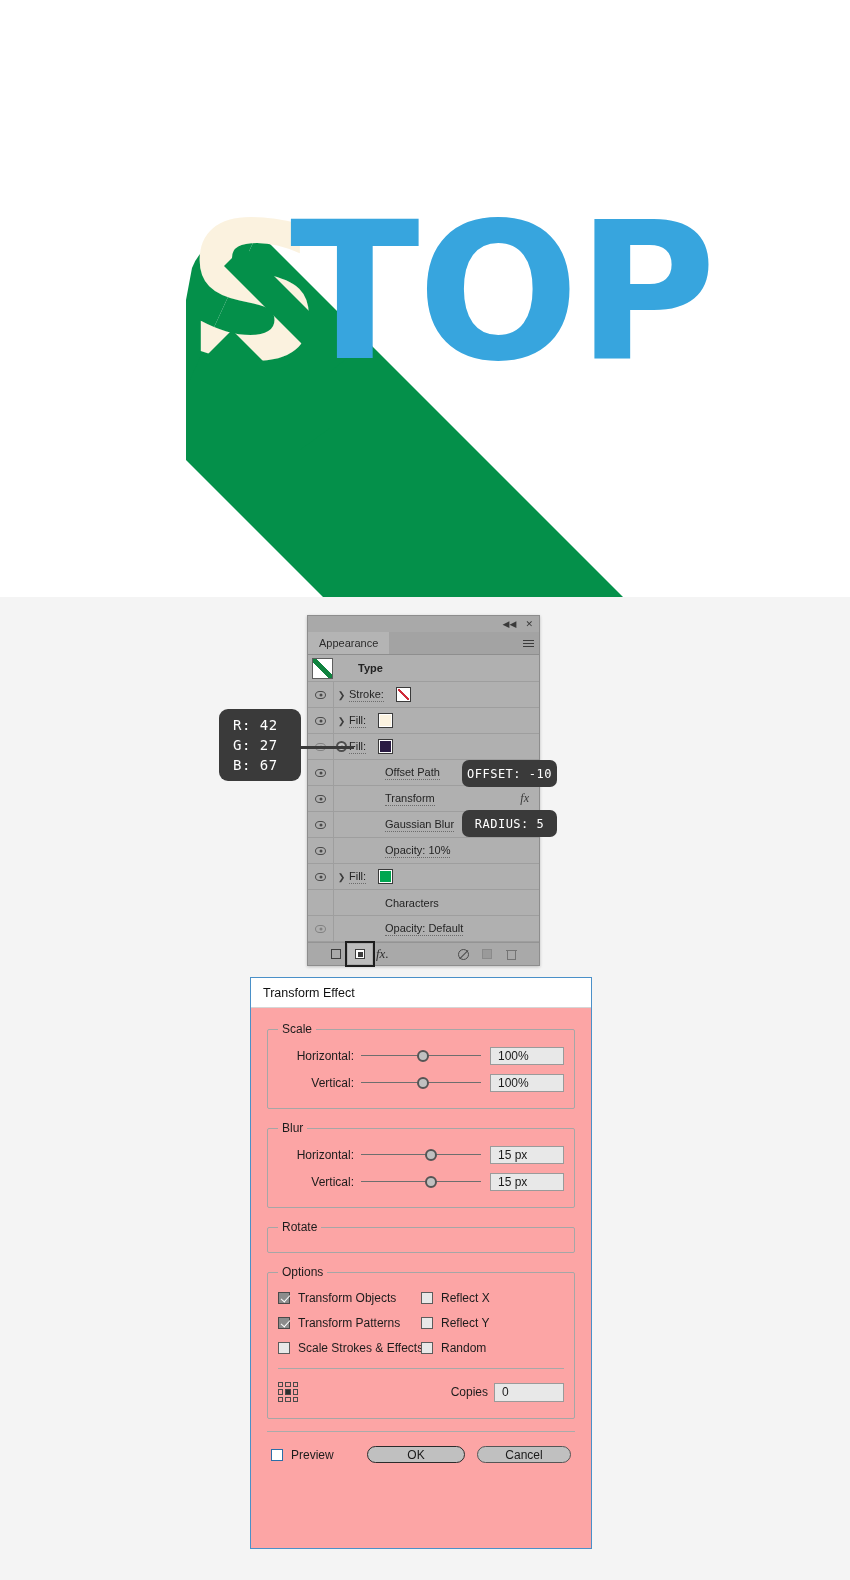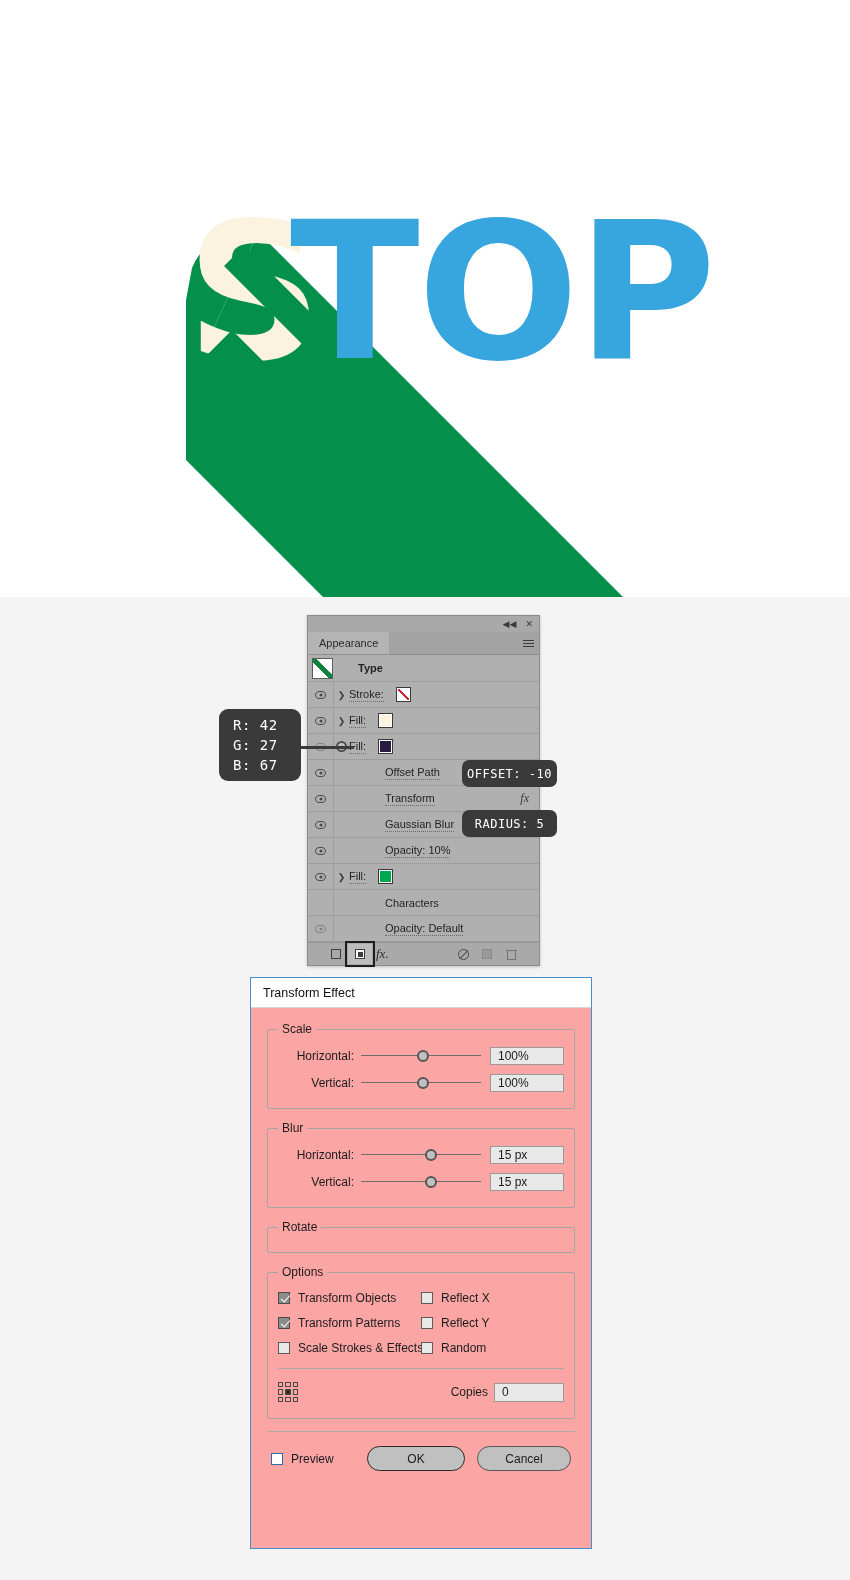--- a/index.html
+++ b/index.html
@@ -222,21 +222,21 @@
   .dlg-sep{height:1px;background:#aaa;margin:4px 16px 0 16px;}
   .dlg-footer{
     display:flex;align-items:center;padding:14px 20px 0 20px;
   }
   .preview-row{display:flex;align-items:center;}
   .preview-box{
     width:12px;height:12px;border:1.4px solid #2a6fa8;background:#fff;
     box-sizing:border-box;margin-right:8px;
   }
   .btn{
-    height:25px;border:1.6px solid #2b2b2b;border-radius:13px;background:#c0c0c0;
+    height:17px;border:1.6px solid #2b2b2b;border-radius:13px;background:#c0c0c0;
     display:flex;align-items:center;justify-content:center;font-size:12px;color:#1a1a1a;
     cursor:pointer;box-sizing:border-box;
   }
   #btn-ok{width:98px;margin-left:auto;}
   #btn-cancel{width:94px;margin-left:12px;border-width:1.2px;border-color:#555;}
 </style>
 </head>
 <body>
 
 <div id="canvas-area">

